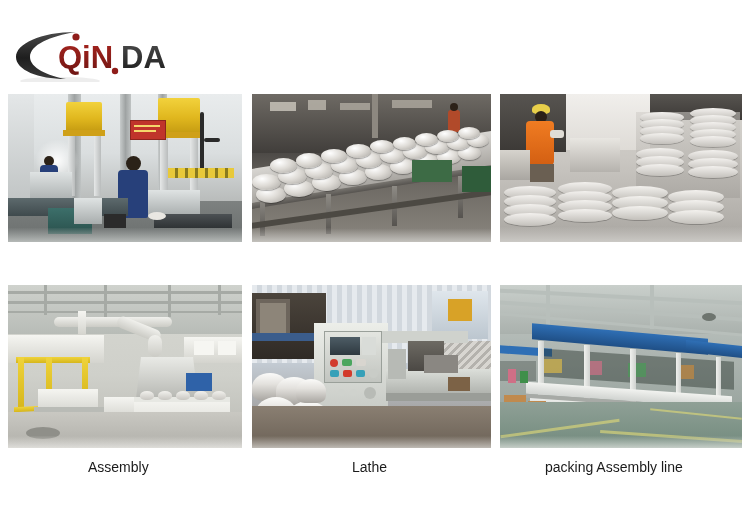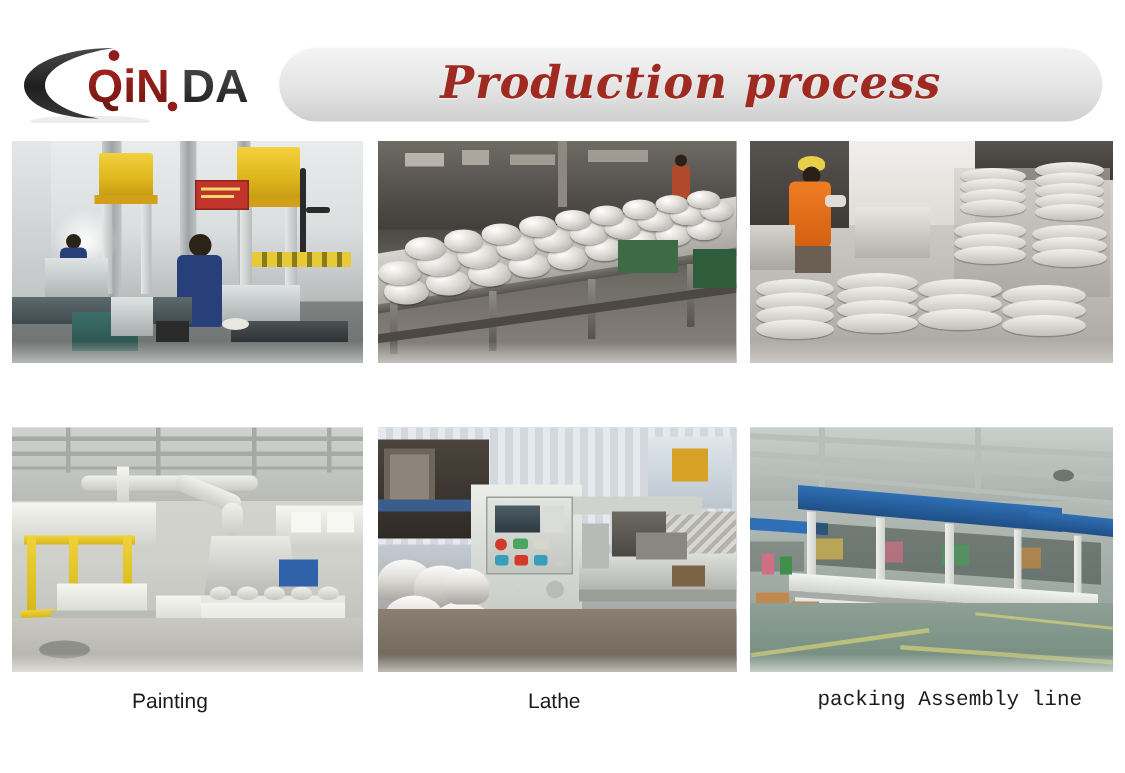--- a/index.html
+++ b/index.html
@@ -197,23 +197,20 @@
 
         <circle cx="62" cy="11" r="3.6" fill="#8f1d1a"></circle>
 
         <text x="44" y="42" font-family="Liberation Sans, sans-serif" font-size="31" font-weight="bold" fill="url(#redg)">QiN</text>
         <text x="107" y="42" font-family="Liberation Sans, sans-serif" font-size="31" font-weight="bold" fill="url(#darkg)">DA</text>
 
         <circle cx="101" cy="45" r="3.2" fill="#8f1d1a"></circle>
       </svg>
     </div>
 
-    <div class="title-bar">
-      <div class="title-text">Production process</div>
-    </div>
   </div>
 
   <div class="photo" style="left:8px; top:94px; width:234px; height:148px;">
     <div class="scene p1-scene">
       <div class="rect p1-bg"></div>
       <div class="rect p1-floor"></div>
 
       <div class="rect p1-col" style="left:60px; top:0; width:13px; height:108px;"></div>
       <div class="rect p1-col" style="left:112px; top:0; width:11px; height:104px;"></div>
       <div class="rect p1-col" style="left:150px; top:0; width:9px;  height:100px;"></div>
@@ -535,18 +532,18 @@
 
       <div class="rect p6-floor"></div>
       <div class="rect p6-line" style="left:0; top:142px; width:120px; height:3px; transform:rotate(-8deg);"></div>
       <div class="rect p6-line" style="left:100px; top:150px; width:142px; height:3px; transform:rotate(4deg);"></div>
       <div class="rect p6-line" style="left:150px; top:128px; width:92px; height:2px; transform:rotate(6deg);"></div>
 
       <div class="rect" style="left:0; right:0; bottom:0; height:12px; background:linear-gradient(180deg,rgba(130,150,140,0.12),rgba(205,212,206,0.92));"></div>
     </div>
   </div>
 
-  <div class="caption" style="left:88px; top:459px;">Painting</div>
+  <div class="caption" style="left:88px; top:459px;">Assembly</div>
   <div class="caption" style="left:352px; top:459px;">Lathe</div>
-  <div class="caption" style="left:545px; top:459px;font-family:Liberation Mono, monospace;">packing Assembly line</div>
+  <div class="caption" style="left:545px; top:459px;">packing Assembly line</div>
 
 
 </div>
 
 </body></html>

